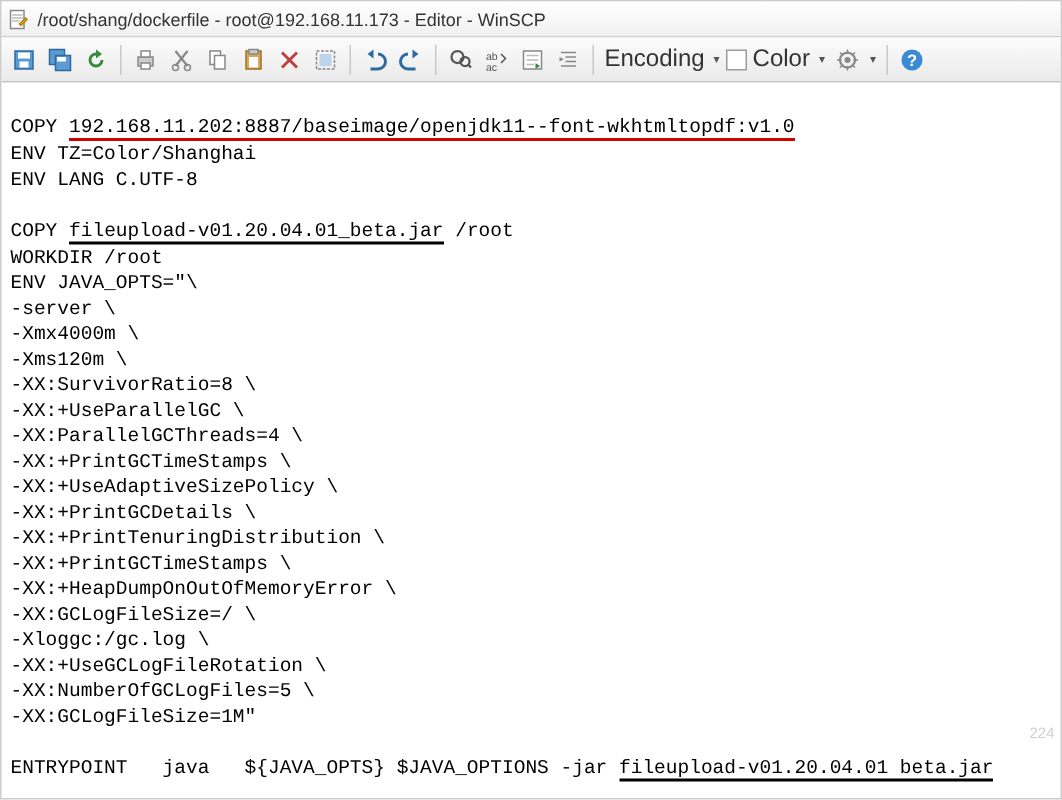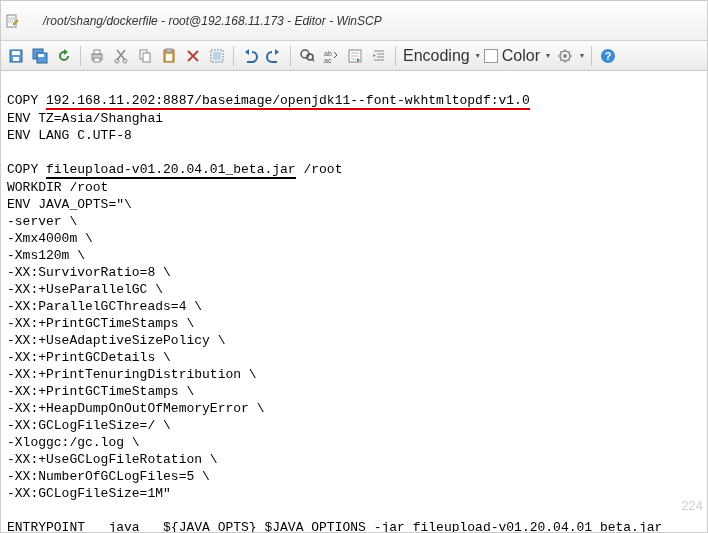--- a/index.html
+++ b/index.html
@@ -8,26 +8,25 @@
   font-size: 12px;
   background: #fff;
   width: 708px;
   height: 533px;
   overflow: hidden;
   border: 1px solid #ccc;
 }
 .titlebar {
   background: linear-gradient(#fff, #f0f0f0);
   border-bottom: 1px solid #d0d0d0;
-  height: 40px;
+  height: 24px;
   display: flex;
   align-items: center;
   padding: 0 4px;
-  gap: 24px;
-  font-style: italic;
+  gap: 6px;
 }
 .title-icon {
   width: 14px;
   height: 14px;
   display: inline-flex;
   align-items: center;
   justify-content: center;
 }
 .title-text {
   color: #333;
@@ -93,21 +92,21 @@
 .underline-blue {
   border-bottom: 2px solid #000000;
   display: inline-block;
   line-height: 14px;
 }
 .watermark {
   position: absolute;
   right: 4px;
   bottom: 34px;
   color: rgba(160,160,165,0.5);
-  font-size: 13px;
+  font-size: 10px;
   font-family: sans-serif;
   pointer-events: none;
 }
 svg { display: block; }
 </style>
 </head>
 <body>
 
 <div class="titlebar">
   <span class="title-icon">
@@ -239,21 +238,21 @@
   <span class="tbtn">
       <svg width="16" height="16" viewBox="0 0 16 16">
         <circle cx="8" cy="8" r="7" fill="#3a8ad4"></circle>
         <text x="8" y="12" font-size="11" font-weight="bold" fill="#fff" text-anchor="middle">?</text>
       </svg>
     </span>
 </div>
 
 <div class="editor">
 <span><span>COPY </span><span class="underline-red">192.168.11.202:8887/baseimage/openjdk11--font-wkhtmltopdf:v1.0</span></span>
-<span>ENV TZ=Asia/Shanghai</span>
+<span>ENV TZ=Color/Shanghai</span>
 <span>ENV LANG C.UTF-8</span>
 
 <span><span>COPY </span><span class="underline-blue">fileupload-v01.20.04.01_beta.jar</span><span> /root</span></span>
 <span>WORKDIR /root</span>
 <span>ENV JAVA_OPTS="\</span>
 <span>-server \</span>
 <span>-Xmx4000m \</span>
 <span>-Xms120m \</span>
 <span>-XX:SurvivorRatio=8 \</span>
 <span>-XX:+UseParallelGC \</span>

